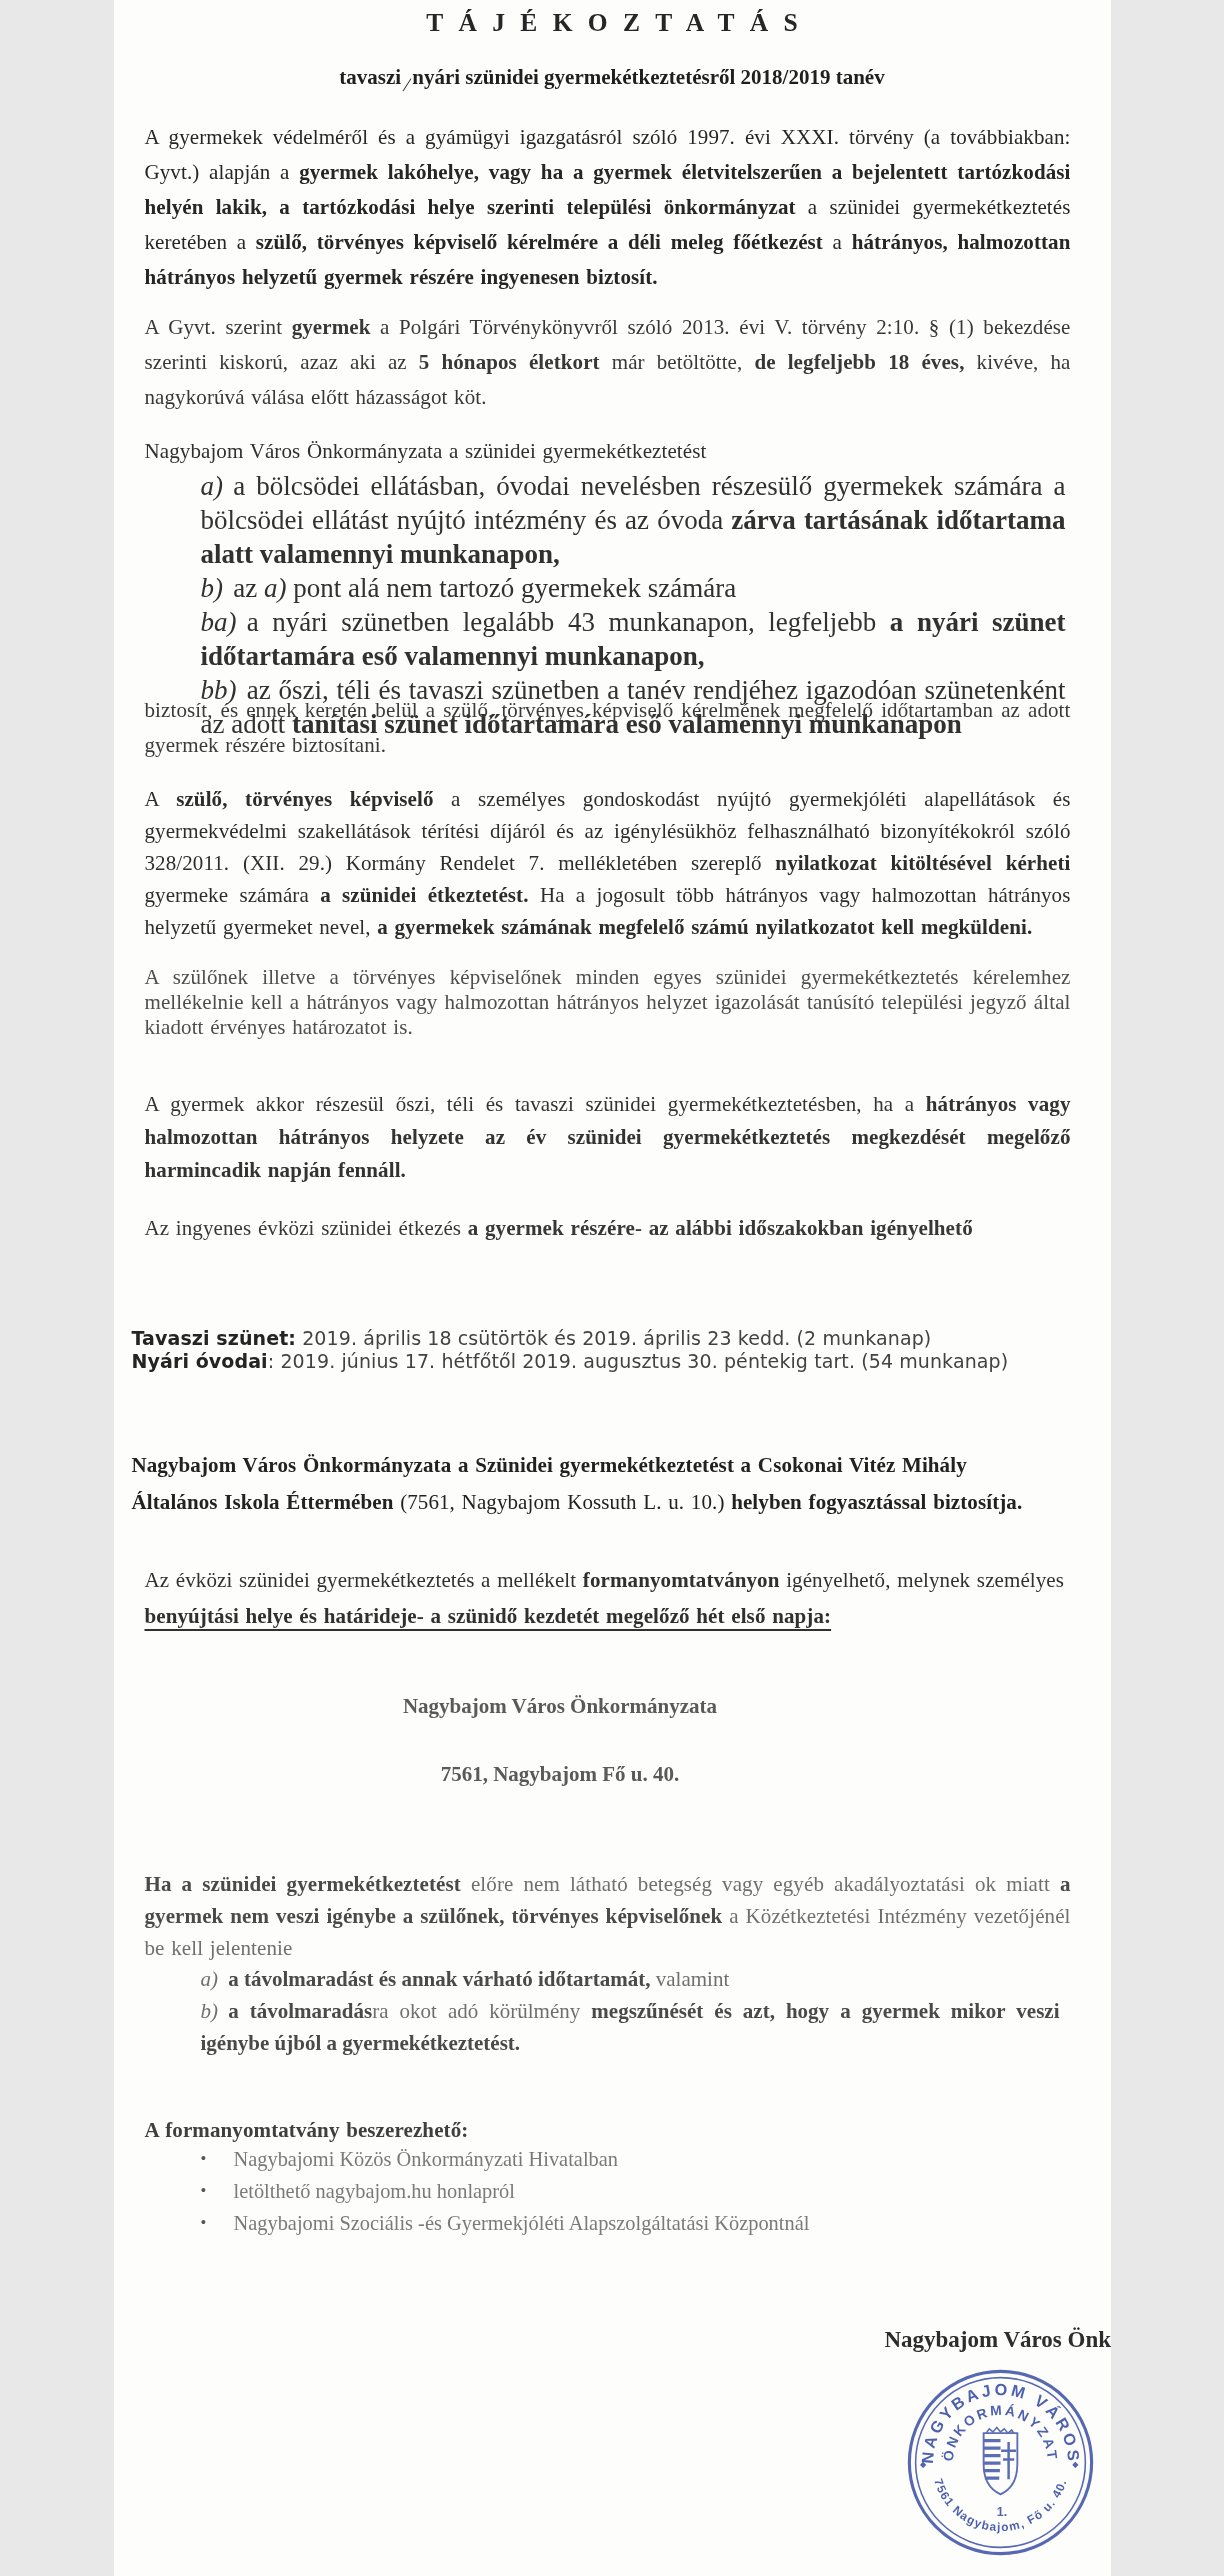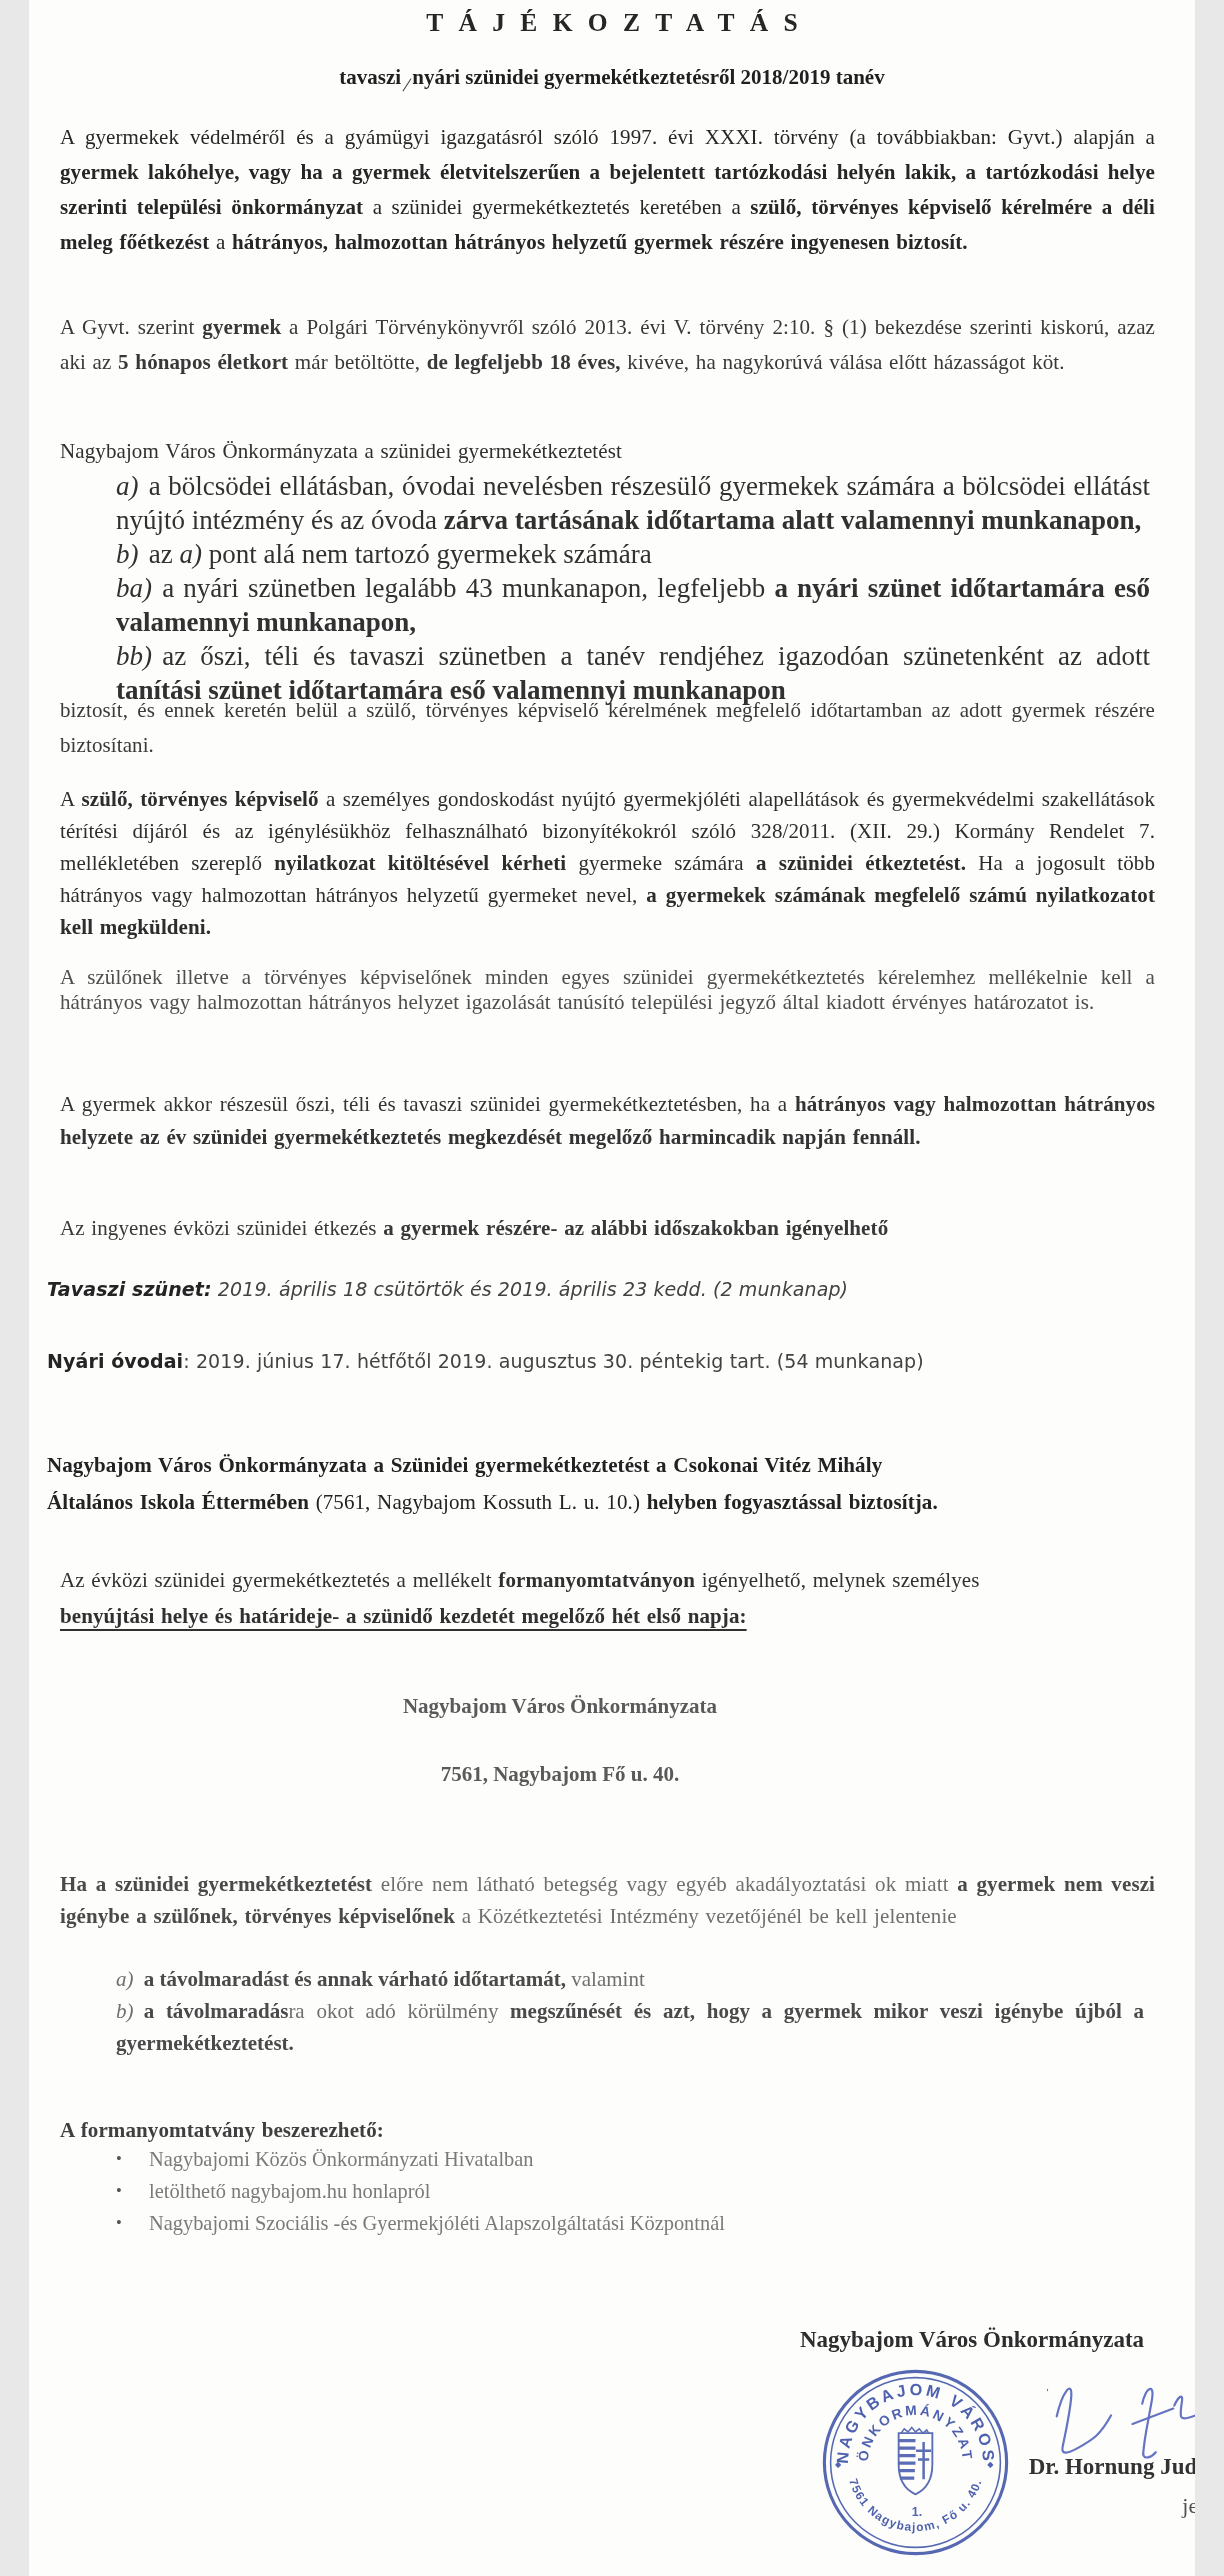--- a/index.html
+++ b/index.html
@@ -1,17 +1,17 @@
 <!DOCTYPE html>
 <html style="font-size:10.2px"><head>
 <meta charset="utf-8">
 <style>
   html,body{margin:0;padding:0;background:#e8e8e8;}
   .page{
-    position:relative;width:1166px;height:2576px;margin:0 auto;
+    position:relative;width:997px;height:2576px;margin:0 auto;
     background:#fdfdfc;overflow:hidden;
     font-family:"Liberation Serif",serif;
     color:#2a2a2a;
   }
   .abs{position:absolute;}
   .doc-title{
     left:0;right:0;top:7.7px;text-align:center;
     font-size:25.5px;font-weight:bold;letter-spacing:15.3px;padding-left:15.3px;
     color:#262626;
   }
@@ -37,21 +37,21 @@
   .p4{top:693px;color:#3a3a3a;}
   .p5{top:783px;line-height:32px;color:#2d2d2d;}
   .p6{top:965px;line-height:25px;color:#4e4e4e;}
   .p7{top:1088px;line-height:33px;color:#333333;}
   .p8{top:1211px;text-align:left;color:#383838;}
   .sans-line{
     left:18px;right:38px;font-family:"DejaVu Sans",sans-serif;
     font-size:19px;color:#424242;letter-spacing:0.1px;text-align:left;
   }
   .sans-line .run-b{color:#242424;}
-  .spring{top:1278px;font-style:italic;}
+  .spring{top:1327px;}
   .summer{top:1350px;}
   .p9{top:1447px;left:18px;right:77px;line-height:37px;text-align:left;color:#222222;}
   .p10{top:1562px;line-height:36px;text-align:left;color:#303030;}
   .center-block{left:0;right:0;text-align:center;transform:translateX(-52px);
     font-weight:bold;color:#5a5a5a;font-size:21px;}
   .c1{top:1694px;}
   .c2{top:1762px;}
   .p11{top:1868px;line-height:32px;color:#6f6f6f;}
   .p11 .run-b,.sub-li .run-b{color:#4a4a4a;}
   .sub-li{left:87px;right:51px;font-size:21px;line-height:32px;text-align:justify;color:#6f6f6f;}

